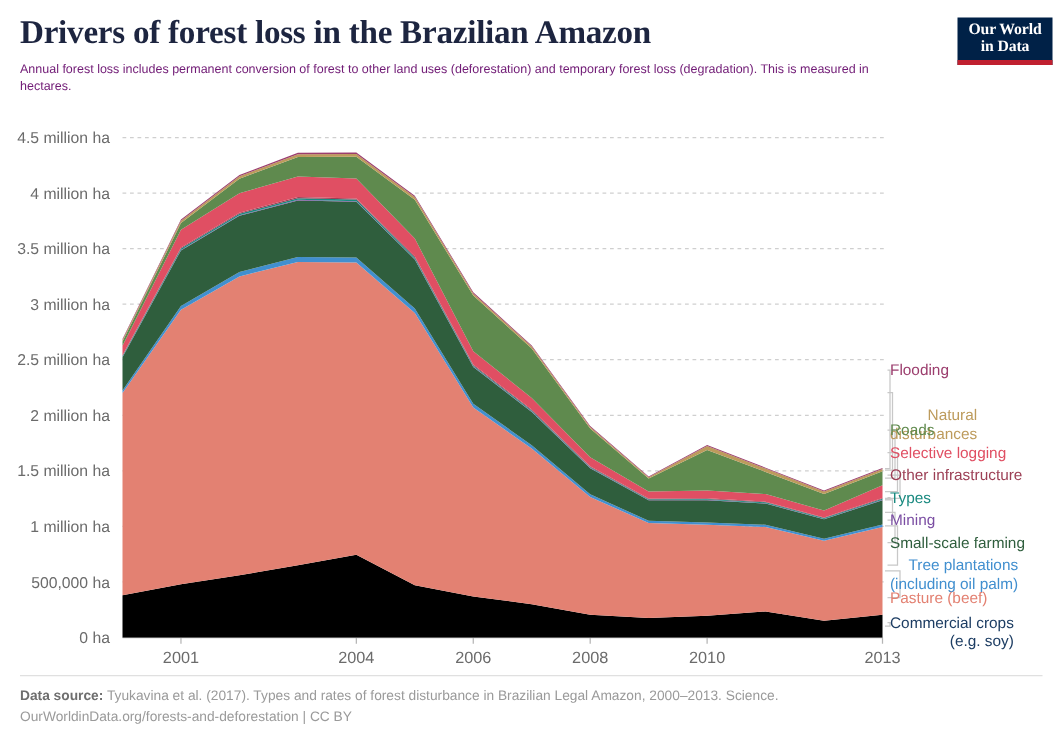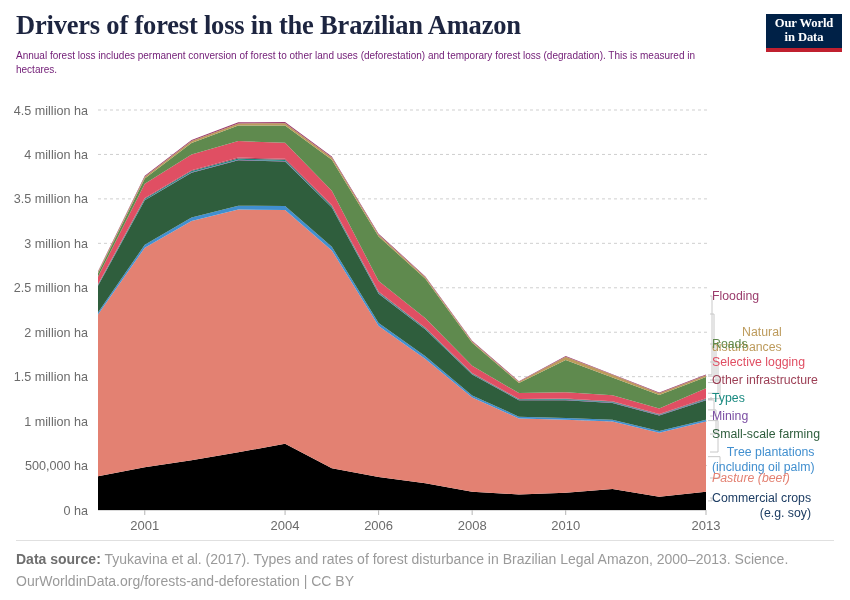--- a/index.html
+++ b/index.html
@@ -62,21 +62,21 @@
     white-space:pre-line;
     text-align:right;
   }
 
   
   .footer-rule{
     position:absolute;left:16px;top:540px;width:818px;height:1px;background:#e0e0e0;
   }
   .footer{
     position:absolute;left:16px;top:549px;width:800px;
-    font-size:14px;line-height:1.55;color:#9a9a9a;
+    font-size:11px;line-height:1.55;color:#9a9a9a;
   }
   .footer b{color:#6e6e6e;font-weight:700;}
 </style>
 </head>
 <body>
 
 <div id="chart-root">
 
   <div class="title">Drivers of forest loss in the Brazilian Amazon</div>
   <div class="subtitle">Annual forest loss includes permanent conversion of forest to other land uses (deforestation) and temporary forest loss (degradation). This is measured in hectares.</div>
@@ -150,21 +150,21 @@
       <div class="legend-item" style="top: 36px; color: rgb(189, 155, 92);">Natural
 disturbances</div>
       <div class="legend-item" style="top: 48px; color: rgb(95, 138, 78);">Roads</div>
       <div class="legend-item" style="top: 66px; color: rgb(224, 79, 99);">Selective logging</div>
       <div class="legend-item" style="top: 84px; color: rgb(156, 63, 85);">Other infrastructure</div>
       <div class="legend-item" style="top: 102px; color: rgb(26, 138, 128);">Types</div>
       <div class="legend-item" style="top: 120px; color: rgb(123, 78, 163);">Mining</div>
       <div class="legend-item" style="top: 138px; color: rgb(47, 94, 61);">Small-scale farming</div>
       <div class="legend-item" style="top: 156px; color: rgb(65, 143, 207);">Tree plantations
 (including oil palm)</div>
-      <div class="legend-item" style="top: 182px; color: rgb(227, 129, 114); font-style: italic;">Pasture (beef)</div>
+      <div class="legend-item" style="top: 182px; color: rgb(227, 129, 114);">Pasture (beef)</div>
       <div class="legend-item" style="top: 202px;">Commercial crops
 (e.g. soy)</div>
     </div>
 
   <div class="footer-rule"></div>
   <div class="footer">
     <div>
       <b>Data source:</b>
       <span>Tyukavina et al. (2017). Types and rates of forest disturbance in Brazilian Legal Amazon, 2000–2013. Science.</span>
     </div>

